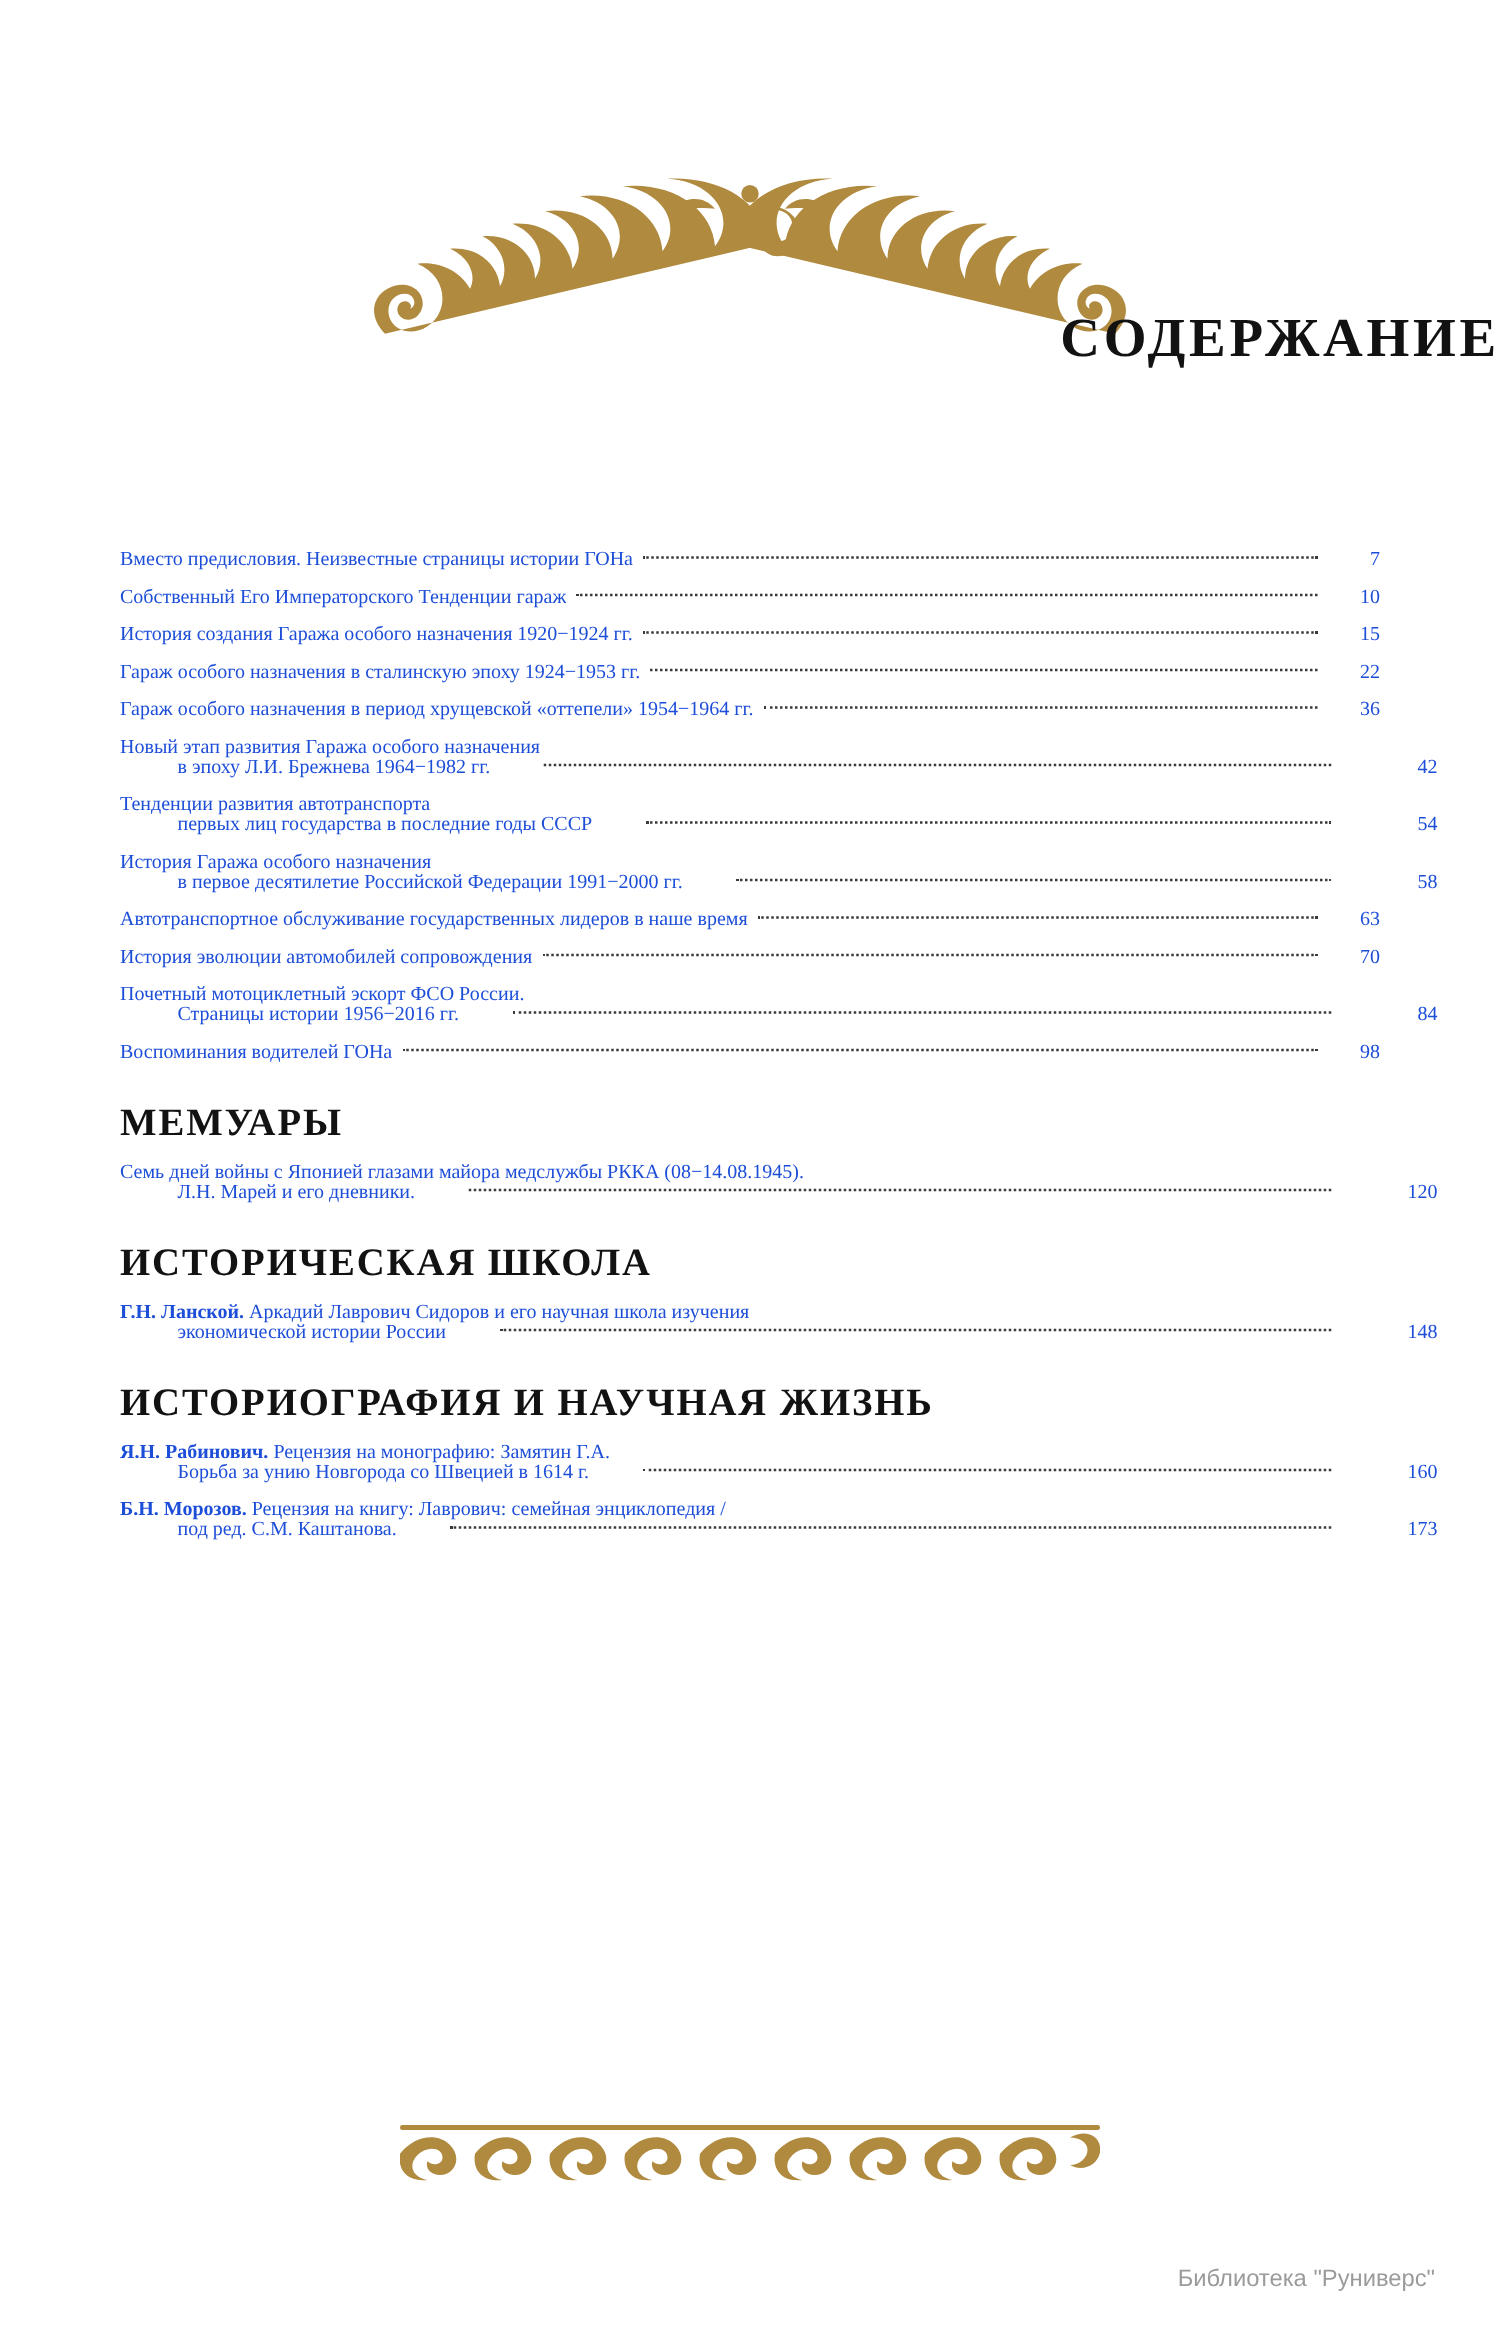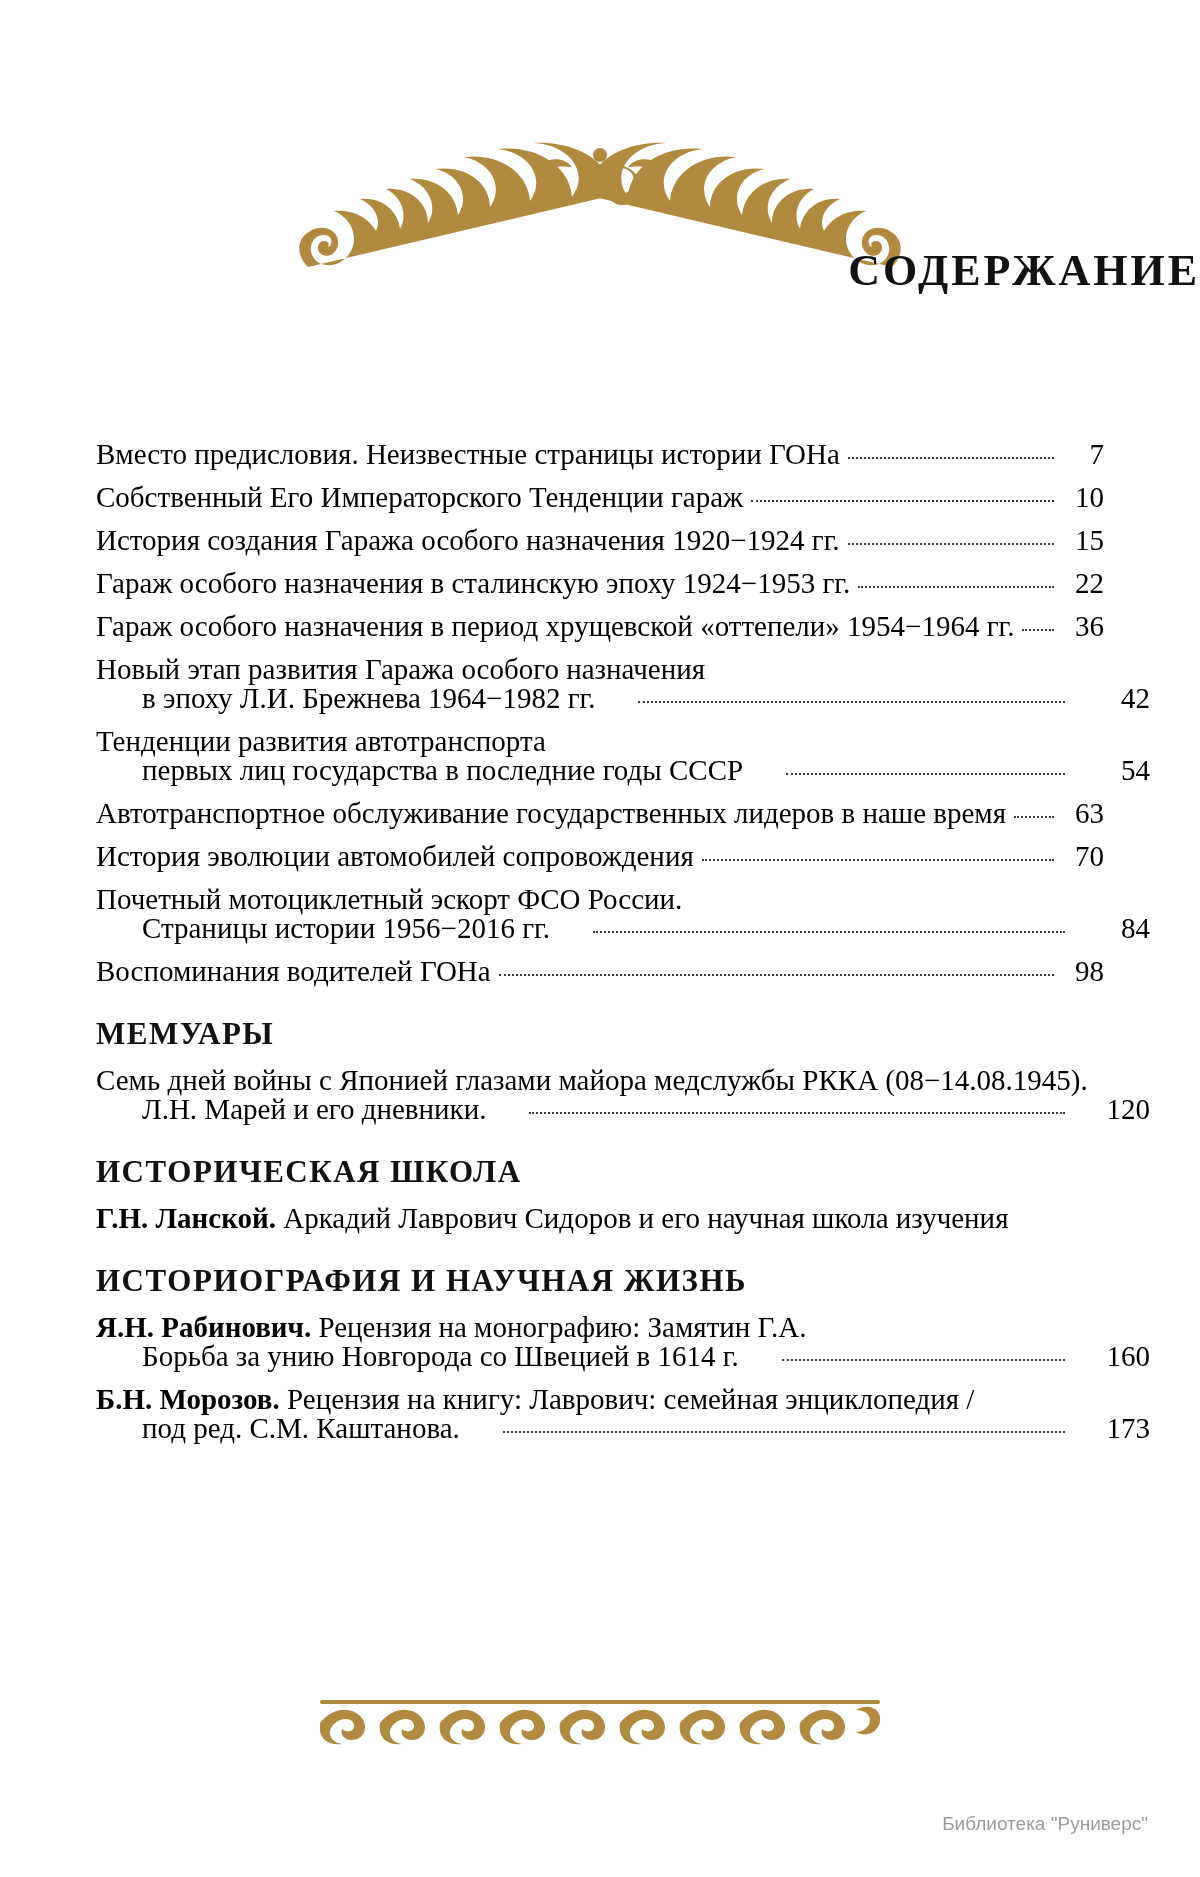--- a/index.html
+++ b/index.html
@@ -61,24 +61,24 @@
 
   
   .toc {
     position: absolute;
     top: 440px;
     left: 96px;
     width: 1008px;
   }
 
   .entry {
-    font-size: 29px;
+    font-size: 16px;
     line-height: 1.0;
     margin-bottom: 14px;
-    color: #000000;
+    color: #1d4ed8;
   }
   .entry .line {
     display: flex;
     align-items: baseline;
     width: 100%;
   }
   .entry .line.indent {
     padding-left: 46px;
     gap: 35px;
   }
@@ -195,20 +195,31 @@
           <span class="txt">Тенденции развития автотранспорта</span>
           <span class="leader"></span>
         </div>
         <div class="line indent">
           <span class="txt">первых лиц государства в последние годы СССР</span>
           <span class="leader"></span>
           <span class="page-no">54</span>
         </div>
       </div>
       <div class="entry">
+        <div class="line noleader">
+          <span class="txt">История Гаража особого назначения</span>
+          <span class="leader"></span>
+        </div>
+        <div class="line indent">
+          <span class="txt">в первое десятилетие Российской Федерации 1991−2000 гг.</span>
+          <span class="leader"></span>
+          <span class="page-no">58</span>
+        </div>
+      </div>
+      <div class="entry">
         <div class="line">
           <span class="txt">Автотранспортное обслуживание государственных лидеров в наше время</span>
           <span class="leader"></span>
           <span class="page-no">63</span>
         </div>
       </div>
       <div class="entry">
         <div class="line">
           <span class="txt">История эволюции автомобилей сопровождения</span>
           <span class="leader"></span>
@@ -245,20 +256,25 @@
           <span class="page-no">120</span>
         </div>
       </div>
       <div class="section-heading">ИСТОРИЧЕСКАЯ ШКОЛА</div>
       <div class="entry">
         <div class="line noleader">
           <span class="bold-author">Г.Н. Ланской.</span>
           <span>&nbsp;</span>
           <span class="txt">Аркадий Лаврович Сидоров и его научная школа изучения</span>
           <span class="leader"></span>
+        </div>
+        <div class="line indent">
+          <span class="txt">экономической истории России</span>
+          <span class="leader"></span>
+          <span class="page-no">148</span>
         </div>
       </div>
       <div class="section-heading">ИСТОРИОГРАФИЯ И НАУЧНАЯ ЖИЗНЬ</div>
       <div class="entry">
         <div class="line noleader">
           <span class="bold-author">Я.Н. Рабинович.</span>
           <span>&nbsp;</span>
           <span class="txt">Рецензия на монографию: Замятин Г.А.</span>
           <span class="leader"></span>
         </div>

